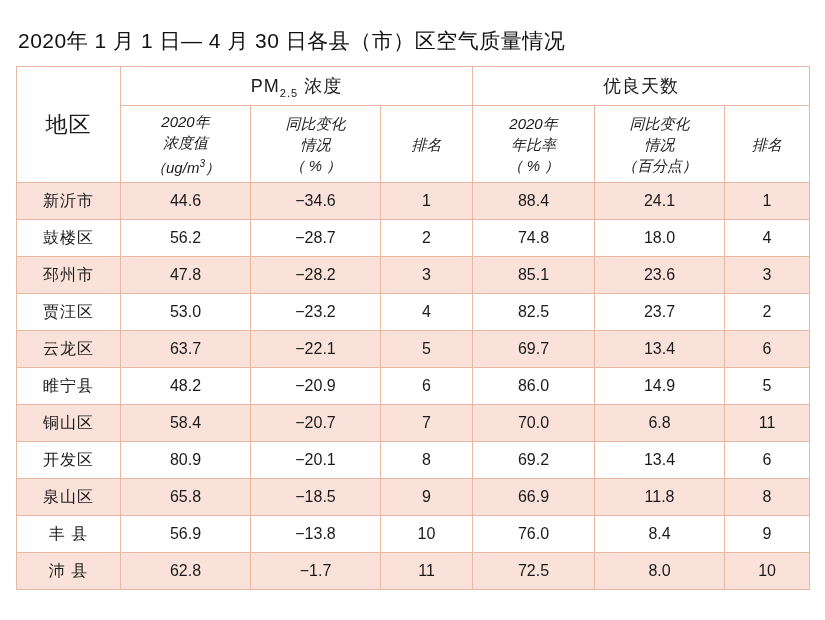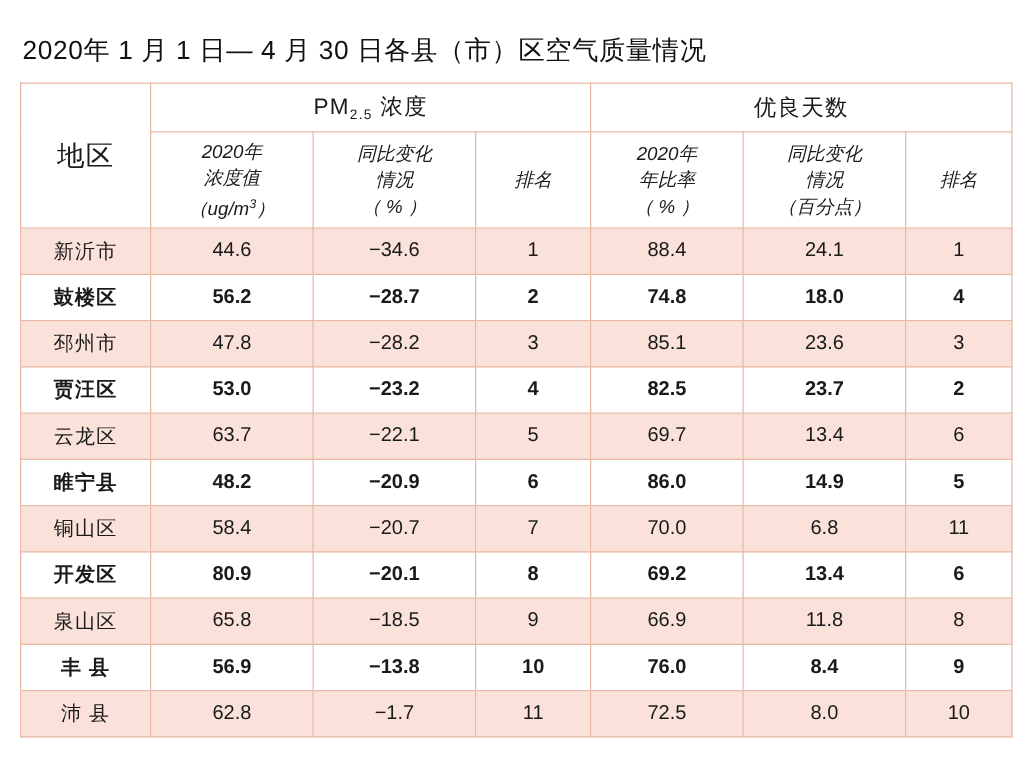--- a/index.html
+++ b/index.html
@@ -84,21 +84,20 @@
   }
   .aq-table tbody td {
     height: 36px;
     font-size: 16px;
   }
   tbody tr.odd td {
     background: #fae2da;
   }
   tbody tr.even td {
     background: #ffffff;
-    font-weight: bold;
   }
   td.region {
     letter-spacing: 1px;
     margin-top: 16px;
   }
   .note {
     margin: 14px 0 0 4px;
     font-size: 17px;
     line-height: 24px;
     color: #111111;

